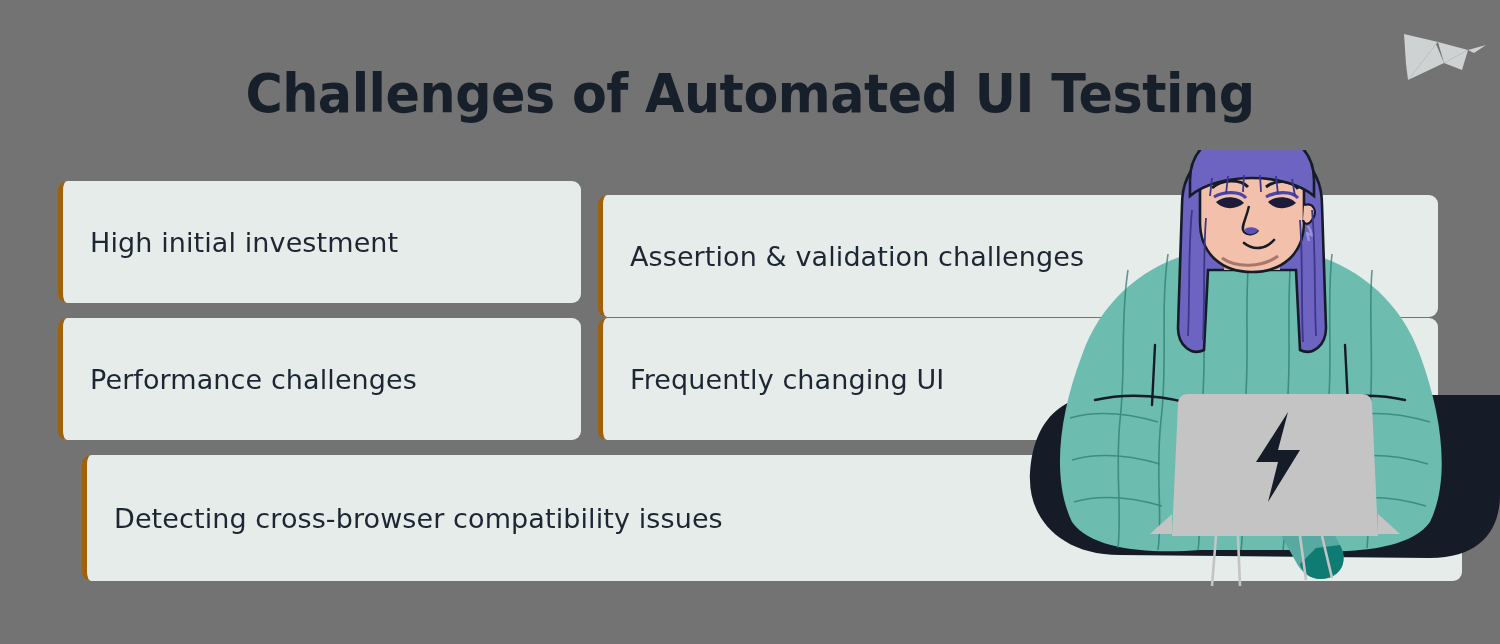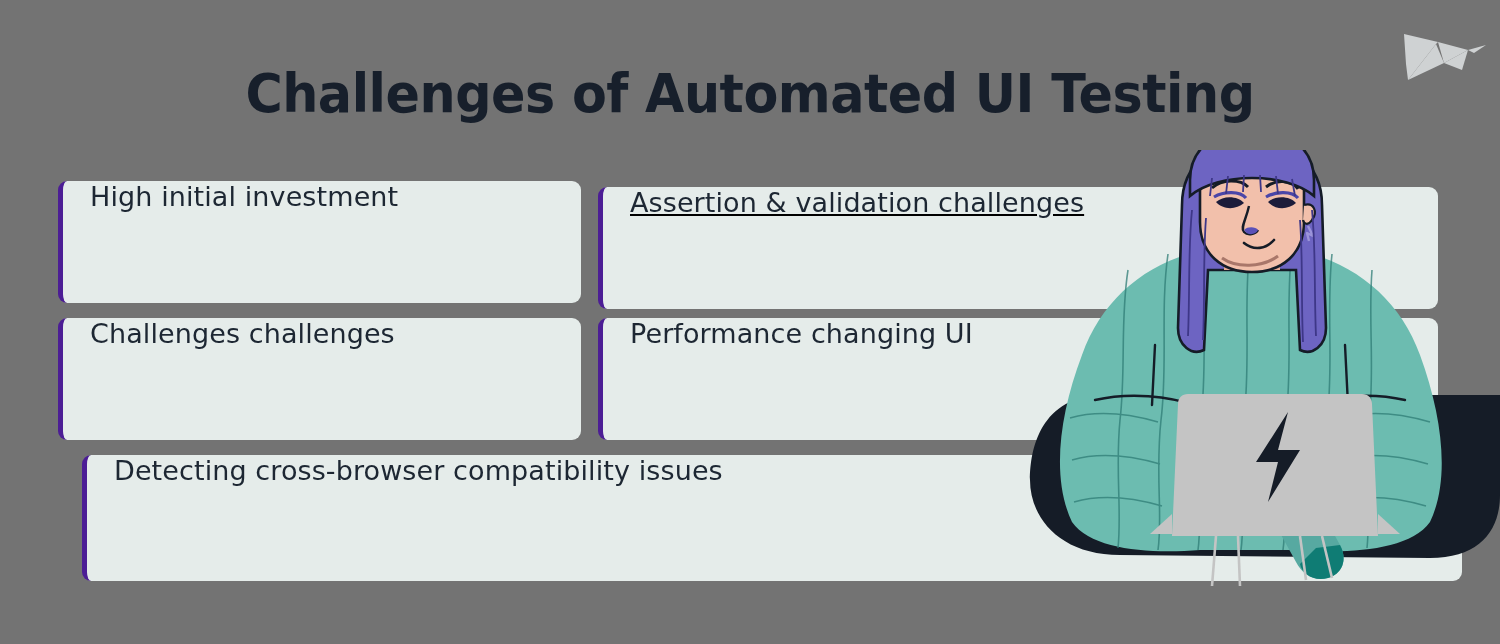--- a/index.html
+++ b/index.html
@@ -50,38 +50,38 @@
     position: absolute;
     left: 0;
     top: 0;
     width: 1500px;
     height: 644px;
   }
   .card {
     position: absolute;
     background: #e5ecea;
     border-radius: 9px;
-    border-left: 5px solid #4c1d95;
+    border-left: 5px solid #a16207;
     box-sizing: border-box;
     display: flex;
-    align-items: flex-start;
+    align-items: center;
   }
   .card-label {
     font-family: "DejaVu Sans", "Liberation Sans", sans-serif;
     font-size: 27px;
     font-weight: 400;
     color: #1d2733;
     padding-left: 27px;
     letter-spacing: 0.1px;
     white-space: nowrap;
   }
 
   .card-r1c1 { left: 58px;  top: 181px; width: 523px; height: 122px; }
   .card-r2c1 { left: 58px;  top: 318px; width: 523px; height: 122px; }
-  .card-r1c2 { left: 598px; top: 187px; width: 840px; height: 122px; text-decoration: underline; }
+  .card-r1c2 { left: 598px; top: 195px; width: 840px; height: 122px; }
   .card-r2c2 { left: 598px; top: 318px; width: 840px; height: 122px; }
   .card-r3   { left: 58px;  top: 455px; width: 1380px; height: 126px; margin-left: 24px; }
 
   
   #illustration {
     position: absolute;
     left: 1000px;
     top: 150px;
     width: 500px;
     height: 494px;
@@ -109,25 +109,25 @@
 
     <div class="card card-r1c1">
       <span class="card-label">High initial investment</span>
     </div>
 
     <div class="card card-r1c2">
       <span class="card-label">Assertion &amp; validation challenges</span>
     </div>
 
     <div class="card card-r2c1">
-      <span class="card-label">Challenges challenges</span>
+      <span class="card-label">Performance challenges</span>
     </div>
 
     <div class="card card-r2c2">
-      <span class="card-label">Performance changing UI</span>
+      <span class="card-label">Frequently changing UI</span>
     </div>
 
     <div class="card card-r3">
       <span class="card-label">Detecting cross-browser compatibility issues</span>
     </div>
 
   </div>
 
   <svg id="illustration" viewBox="0 0 500 494">
 

